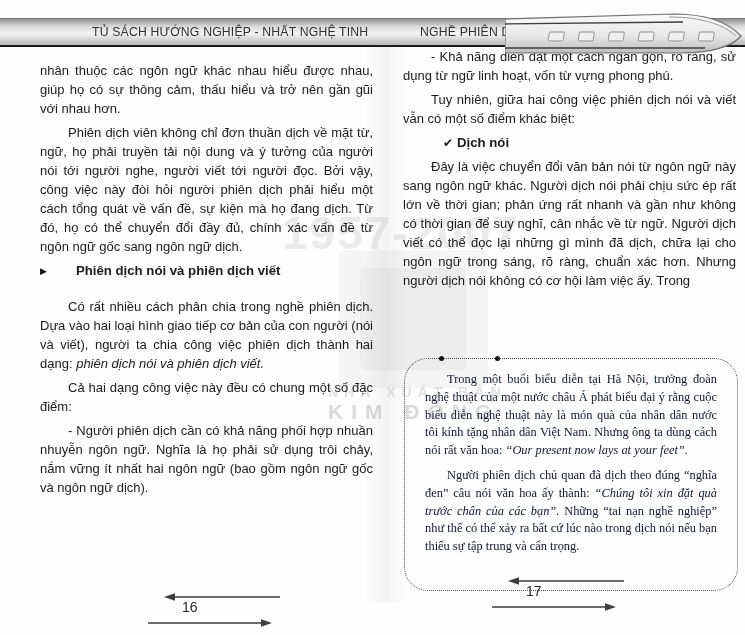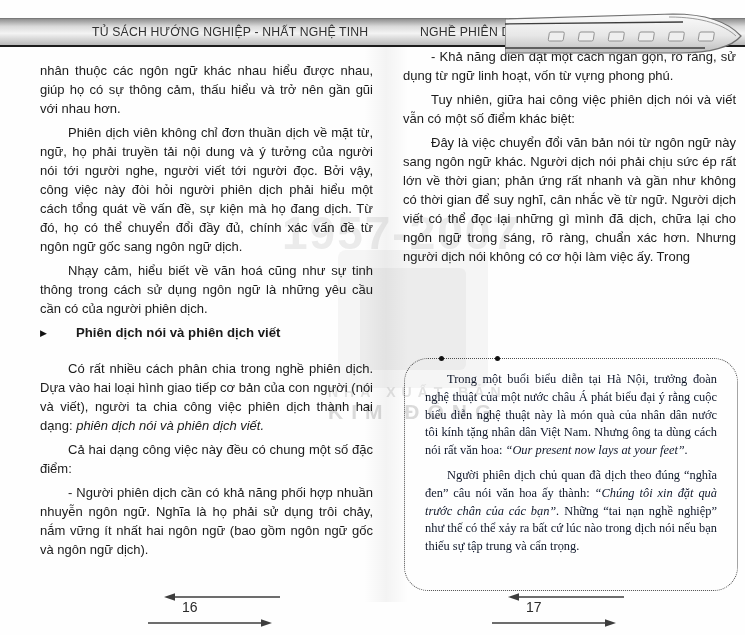--- a/index.html
+++ b/index.html
@@ -47,21 +47,21 @@
     padding:12px 20px 0 20px;font-family:"Liberation Serif","DejaVu Serif",serif;
     font-size:12.4px;line-height:17.8px;text-align:justify;color:#0f172a;}
   .sidebox p{margin:0 0 7px;text-indent:22px;}
   .dot{position:absolute;width:5px;height:5px;background:#111;border-radius:50%;top:-3px;}
   .dot-1{left:34px;}
   .dot-2{left:90px;}
 
   
   .footer{position:absolute;width:132px;height:36px;z-index:2;}
   .footer-left{left:148px;top:592px;}
-  .footer-right{left:492px;top:592px;text-align:center;}
+  .footer-right{left:492px;top:576px;text-align:center;}
   .fa{position:absolute;}
   .fa-top{right:0;top:0;}
   .fa-bot{left:0;bottom:0;}
   .pnum{position:absolute;left:34px;top:7px;font-size:14px;color:#2a2a2a;}
   line{stroke:#3d3d3d;stroke-width:1.3;}
   polygon{fill:#3d3d3d;}
 </style>
 </head>
 <body>
 
@@ -99,32 +99,34 @@
   </div>
   <div class="wm-pub">
     <span class="wm-pub-1">NHÀ XUẤT BẢN</span>
     <span class="wm-pub-2">KIM ĐỒNG</span>
   </div>
   <div class="gutter"></div>
 
   <div class="col col-left">
     <p class="noindent">nhân thuộc các ngôn ngữ khác nhau hiểu được nhau, giúp họ có sự thông cảm, thấu hiểu và trở nên gần gũi với nhau hơn.</p>
     <p>Phiên dịch viên không chỉ đơn thuần dịch về mặt từ, ngữ, họ phải truyền tải nội dung và ý tưởng của người nói tới người nghe, người viết tới người đọc. Bởi vậy, công việc này đòi hỏi người phiên dịch phải hiểu một cách tổng quát về vấn đề, sự kiện mà họ đang dịch. Từ đó, họ có thể chuyển đổi đầy đủ, chính xác vấn đề từ ngôn ngữ gốc sang ngôn ngữ dịch.</p>
-    <p>Nhạy cảm, hiểu biết về văn hoá cũng như sự tinh thông trong cách sử dụng ngôn ngữ là những yêu cầu cần có của người phiên dịch.</p>
     <div class="sec-heading">
       <span class="tri">▶</span><span>Phiên dịch nói và phiên dịch viết</span>
     </div>
     <p><span>Có rất nhiều cách phân chia trong nghề phiên dịch. Dựa vào hai loại hình giao tiếp cơ bản của con người (nói và viết), người ta chia công việc phiên dịch thành hai dạng: </span><span class="ital">phiên dịch nói và phiên dịch viết.</span></p>
     <p>Cả hai dạng công việc này đều có chung một số đặc điểm:</p>
     <p>- Người phiên dịch cần có khả năng phối hợp nhuần nhuyễn ngôn ngữ. Nghĩa là họ phải sử dụng trôi chảy, nắm vững ít nhất hai ngôn ngữ (bao gồm ngôn ngữ gốc và ngôn ngữ dịch).</p>
   </div>
 
   <div class="col col-right">
     <p>- Khả năng diễn đạt một cách ngắn gọn, rõ ràng, sử dụng từ ngữ linh hoạt, vốn từ vựng phong phú.</p>
     <p>Tuy nhiên, giữa hai công việc phiên dịch nói và viết vẫn có một số điểm khác biệt:</p>
+    <div class="sub-heading">
+      <span class="chk">✔</span><span>Dịch nói</span>
+    </div>
     <p>Đây là việc chuyển đổi văn bản nói từ ngôn ngữ này sang ngôn ngữ khác. Người dịch nói phải chịu sức ép rất lớn về thời gian; phản ứng rất nhanh và gần như không có thời gian để suy nghĩ, cân nhắc về từ ngữ. Người dịch viết có thể đọc lại những gì mình đã dịch, chữa lại cho ngôn ngữ trong sáng, rõ ràng, chuẩn xác hơn. Nhưng người dịch nói không có cơ hội làm việc ấy. Trong</p>
   </div>
 
   <div class="sidebox">
     <span class="dot dot-1"></span>
     <span class="dot dot-2"></span>
     <p><span>Trong một buổi biểu diễn tại Hà Nội, trưởng đoàn nghệ thuật của một nước châu Á phát biểu đại ý rằng cuộc biểu diễn nghệ thuật này là món quà của nhân dân nước tôi kính tặng nhân dân Việt Nam. Nhưng ông ta dùng cách nói rất văn hoa: </span><span class="ital">“Our present now lays at your feet”.</span></p>
     <p><span>Người phiên dịch chủ quan đã dịch theo đúng “nghĩa đen” câu nói văn hoa ấy thành: </span><span class="ital">“Chúng tôi xin đặt quà trước chân của các bạn”.</span><span> Những “tai nạn nghề nghiệp” như thế có thể xảy ra bất cứ lúc nào trong dịch nói nếu bạn thiếu sự tập trung và cẩn trọng.</span></p>
   </div>
 

